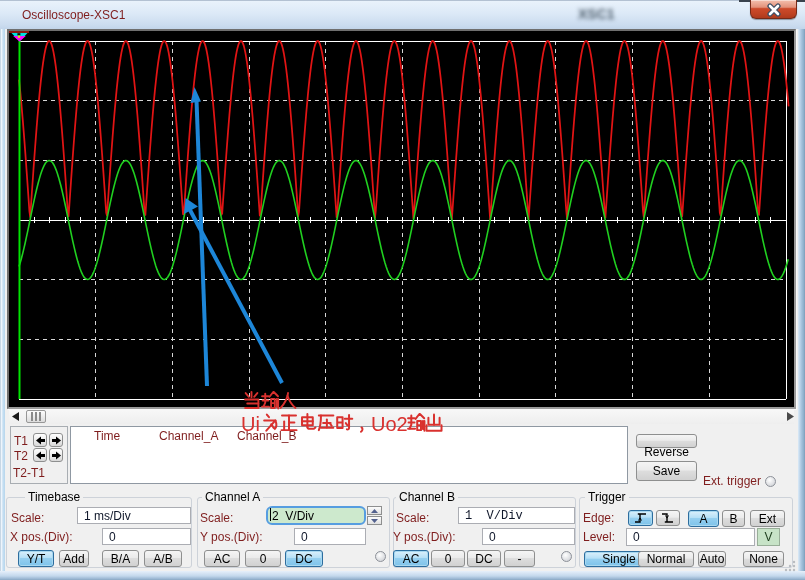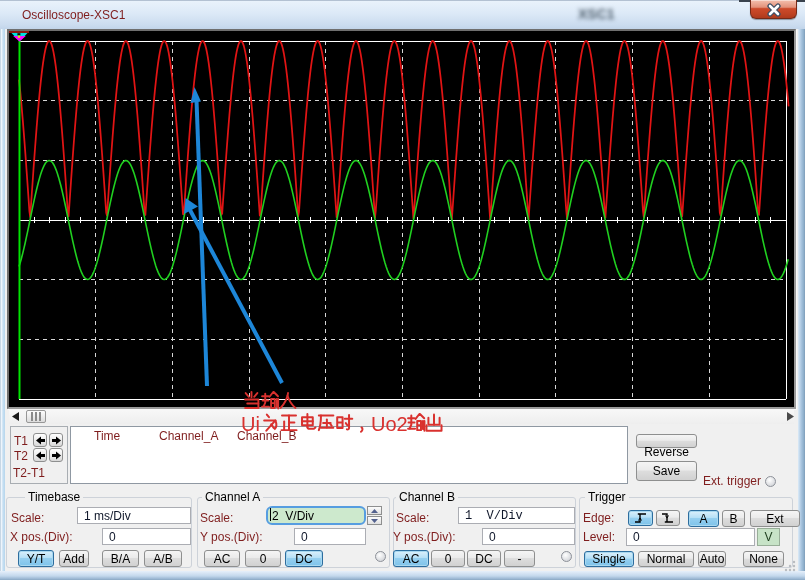--- a/index.html
+++ b/index.html
@@ -241,26 +241,26 @@
  <path d="M2 10 H7 V2 H13 M4.8 2 H9.2" fill="none" stroke="#000" stroke-width="1.4"></path>
  <path d="M7 6 L5.5 8.5 M7 6 L8.5 8.5" stroke="#000" stroke-width="1"></path>
   </svg>
 <div class="btn" style="left:656px;top:510px;width:24px;height:16px;"></div>
 <svg class="abs" style="left:660px;top:512px" width="16" height="12" viewBox="0 0 16 12">
  <path d="M2 2 H7 V10 H13 M4.8 10 H9.2" fill="none" stroke="#000" stroke-width="1.4"></path>
  <path d="M7 6 L5.5 3.5 M7 6 L8.5 3.5" stroke="#000" stroke-width="1"></path>
   </svg>
 <div class="btn sel" style="left:688px;top:510px;width:31px;height:17px;padding-top:1px;">A</div>
 <div class="btn" style="left:722px;top:510px;width:23px;height:17px;padding-top:1px;">B</div>
-<div class="btn" style="left:750px;top:510px;width:50px;height:17px;padding-top:1px;">Ext</div>
+<div class="btn" style="left:750px;top:510px;width:35px;height:17px;padding-top:1px;">Ext</div>
 <div class="lbl" style="left:583px;top:530px;">Level:</div>
 <div class="fld" style="left:626px;top:528px;width:129px;height:18px;">0</div>
 <div class="abs" style="left:757px;top:528px;width:23px;height:18px;background:#c7e3c7;border:1px solid #98ae98;
      font-size:12px;text-align:center;padding-top:1px;color:#1d3d1d;">V</div>
-<div class="btn sel" style="left:584px;top:551px;width:50px;height:16px;">Single</div>
+<div class="btn sel" style="left:584px;top:551px;width:70px;height:16px;">Single</div>
 <div class="btn" style="left:638px;top:551px;width:56px;height:16px;">Normal</div>
 <div class="btn" style="left:698px;top:551px;width:28px;height:16px;">Auto</div>
 <div class="btn" style="left:743px;top:551px;width:41px;height:16px;">None</div>
 
 <svg class="abs" style="left:784px;top:560px" width="12" height="12">
  <g fill="#b9bcc0">
       <circle cx="10" cy="2" r="1.2"></circle>
       <circle cx="6" cy="6" r="1.2"></circle>
       <circle cx="10" cy="6" r="1.2"></circle>
  <circle cx="2" cy="10" r="1.2"></circle>

